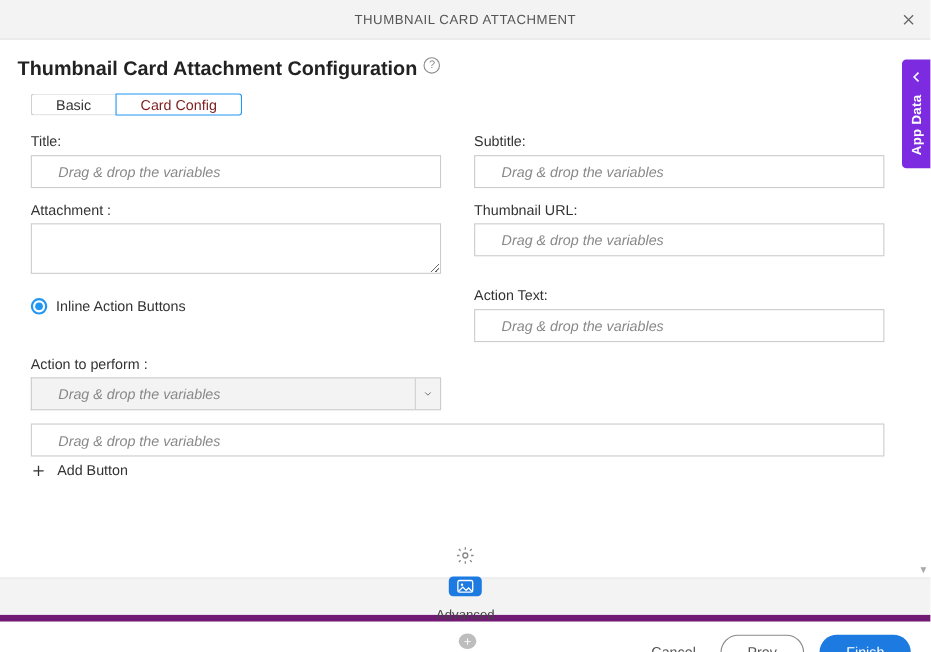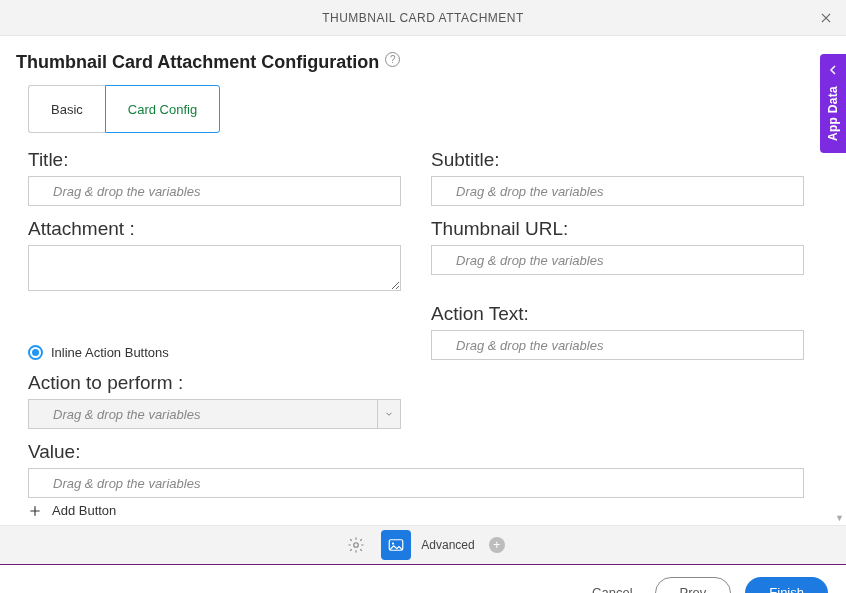--- a/index.html
+++ b/index.html
@@ -7,48 +7,48 @@
 .header { background: #f3f3f3; height: 36px; display: flex; align-items: center; justify-content: center; position: relative; border-bottom: 1px solid #e5e5e5; }
 .header-title { font-size: 12px; letter-spacing: 0.5px; color: #555; font-weight: 400; }
 .close-btn { position: absolute; right: 10px; top: 8px; width: 20px; height: 20px; cursor: pointer; color: #666; display:flex; align-items:center; justify-content:center; }
 .close-btn svg { width: 14px; height: 14px; }
 .page-title-row { padding: 16px 16px 12px 16px; display: flex; align-items: flex-start; gap: 6px; }
 .page-title { font-size: 18px; font-weight: 600; color: #222; }
 .help-icon { width: 15px; height: 15px; border: 1.3px solid #8d8d8d; border-radius: 50%; display: inline-flex; align-items: center; justify-content: center; font-size: 10px; color: #8d8d8d; }
 .content-wrap { display: flex; height: calc(100% - 36px - 55px - 40px - 22px); }
 .scroll-area { flex: 1; padding: 0 28px 0 28px; }
 .tabs { display: flex; margin-bottom: 16px; }
-.tab { border: 1px solid #ccc; height: 48px; display: inline-flex; align-items: center; justify-content: center; padding: 0 22px; font-size: 13px; cursor: pointer; background:#fff;text-align:right; }
+.tab { border: 1px solid #ccc; height: 20px; display: inline-flex; align-items: center; justify-content: center; padding: 0 22px; font-size: 13px; cursor: pointer; background:#fff;text-align:right; }
 .tab.first { border-right: none; border-radius: 3px 0 0 3px; }
 .tab.last { border-radius: 0 3px 3px 0; }
-.tab.active { color: #15803d; border-color: #2196f3; }
+.tab.active { color: #7f1d1d; border-color: #2196f3; }
 .grid { display: grid; grid-template-columns: 1fr 1fr; column-gap: 30px; row-gap: 12px; }
 .field { display: flex; flex-direction: column; gap: 5px; }
 .field.full { grid-column: 1 / -1; }
-.label { font-size: 19px; color: #333; }
+.label { font-size: 13px; color: #333; }
 .input { height: 30px; border: 1px solid #ccc; padding: 0 24px; font-size: 13px; color: #333; font-style: italic; color: #888; background:#fff; width:100%; }
 .input::placeholder { font-style: italic; color: #888; }
 .textarea { height: 46px; border: 1px solid #ccc; padding: 4px 6px; font-size: 13px; resize: vertical; width:100%; }
-.radio-row { display:flex; align-items:flex-end; gap:8px; margin-top:10px; }
+.radio-row { display:flex; align-items:flex-start; gap:8px; margin-top:10px; }
 .radio { width:15px; height:15px; border:2px solid #888; border-radius:50%; display:inline-flex; align-items:center; justify-content:center; }
 .radio.checked { border-color:#2196f3; }
 .radio.checked .dot { width:7px; height:7px; background:#2196f3; border-radius:50%; }
 .combo { display:flex; width:100%; }
 .combo .input { flex:1; border-right:none; background:#f3f3f3; }
 .combo .caret { width:24px; border:1px solid #ccc; background:#f3f3f3; display:flex; align-items:center; justify-content:center; }
 .add-row { margin-top:5px; display:flex; align-items:center; gap:10px; cursor:pointer; color:#333; }
 .add-row .plus { width:14px; height:14px; }
 .scroll-rail { width:14px; position:relative; }
 .scroll-rail .arrow { color:#aaa; font-size:9px; position:absolute; left:3px; }
 .scroll-rail .arrow.up { top: 36px; }
 .scroll-rail .arrow.down { bottom: 2px; }
 .side-tab { position:absolute; top:54px; right:0; width:26px; background:#7c2be0; color:#fff; border-radius:4px 0 0 4px; padding:8px 0 12px 0; display:flex; flex-direction:column; align-items:center; gap:8px; cursor:pointer; }
 .side-tab .chev { transform:rotate(0deg); width:16px; height:16px; color:#fff; }
 .side-tab .vtext { writing-mode: vertical-rl; transform: rotate(180deg); font-size:12px; font-weight:600; letter-spacing:0.3px; }
-.toolbar { height:40px; background:#f3f3f3; display:flex; align-items:center; justify-content:center; gap:10px; border-top:1px solid #e9e9e9; border-bottom:1px solid #701a75; }
+.toolbar { height:40px; background:#f3f3f3; display:flex; align-items:center; justify-content:center; gap:10px; border-top:1px solid #e9e9e9; border-bottom:6px solid #701a75;flex-direction:column; }
 .tool-btn { width:30px; height:30px; border-radius:4px; display:flex; align-items:center; justify-content:center; cursor:pointer; }
 .tool-btn.active { background:#1c7ae0; color:#fff; }
 .tool-btn svg { width:18px; height:18px; }
 .adv-label { font-size:12px; color:#444; }
 .adv-plus { width:16px; height:16px; border-radius:50%; background:#bdbdbd; color:#fff; display:inline-flex; align-items:center; justify-content:center; font-size:12px; margin-left:4px; cursor:pointer; }
 .footer { height:55px; display:flex; align-items:center; justify-content:flex-end; gap:14px; padding:0 18px; }
 .btn-text { color:#555; cursor:pointer; font-size:13px; padding:0 8px; }
 .btn-outline { border:1px solid #8a8a8a; color:#555; border-radius:18px; height:32px; padding:0 24px; background:#fff; cursor:pointer; font-size:13px; }
 .btn-primary { background:#1c7ae0; color:#fff; border:none; border-radius:18px; height:32px; padding:0 24px; cursor:pointer; font-size:13px; font-weight:500; }
 </style>
@@ -112,21 +112,20 @@
           <input class="input" placeholder="Drag &amp; drop the variables" style="">
           <div class="caret">
             <svg viewBox="0 0 24 24" width="10" height="10">
                 <path d="M6 9l6 6 6-6" stroke="#666" stroke-width="2" fill="none"></path>
               </svg>
           </div>
         </div>
       </div>
 
       <div class="field full">
-        <div class="label">Value:</div>
         <input class="input" placeholder="Drag &amp; drop the variables" style="">
       </div>
     </div>
 
     <div class="add-row">
       <svg class="plus" viewBox="0 0 24 24">
           <path d="M12 4v16M4 12h16" stroke="#333" stroke-width="2" fill="none"></path>
         </svg>
       <span>Add Button</span>
     </div>

